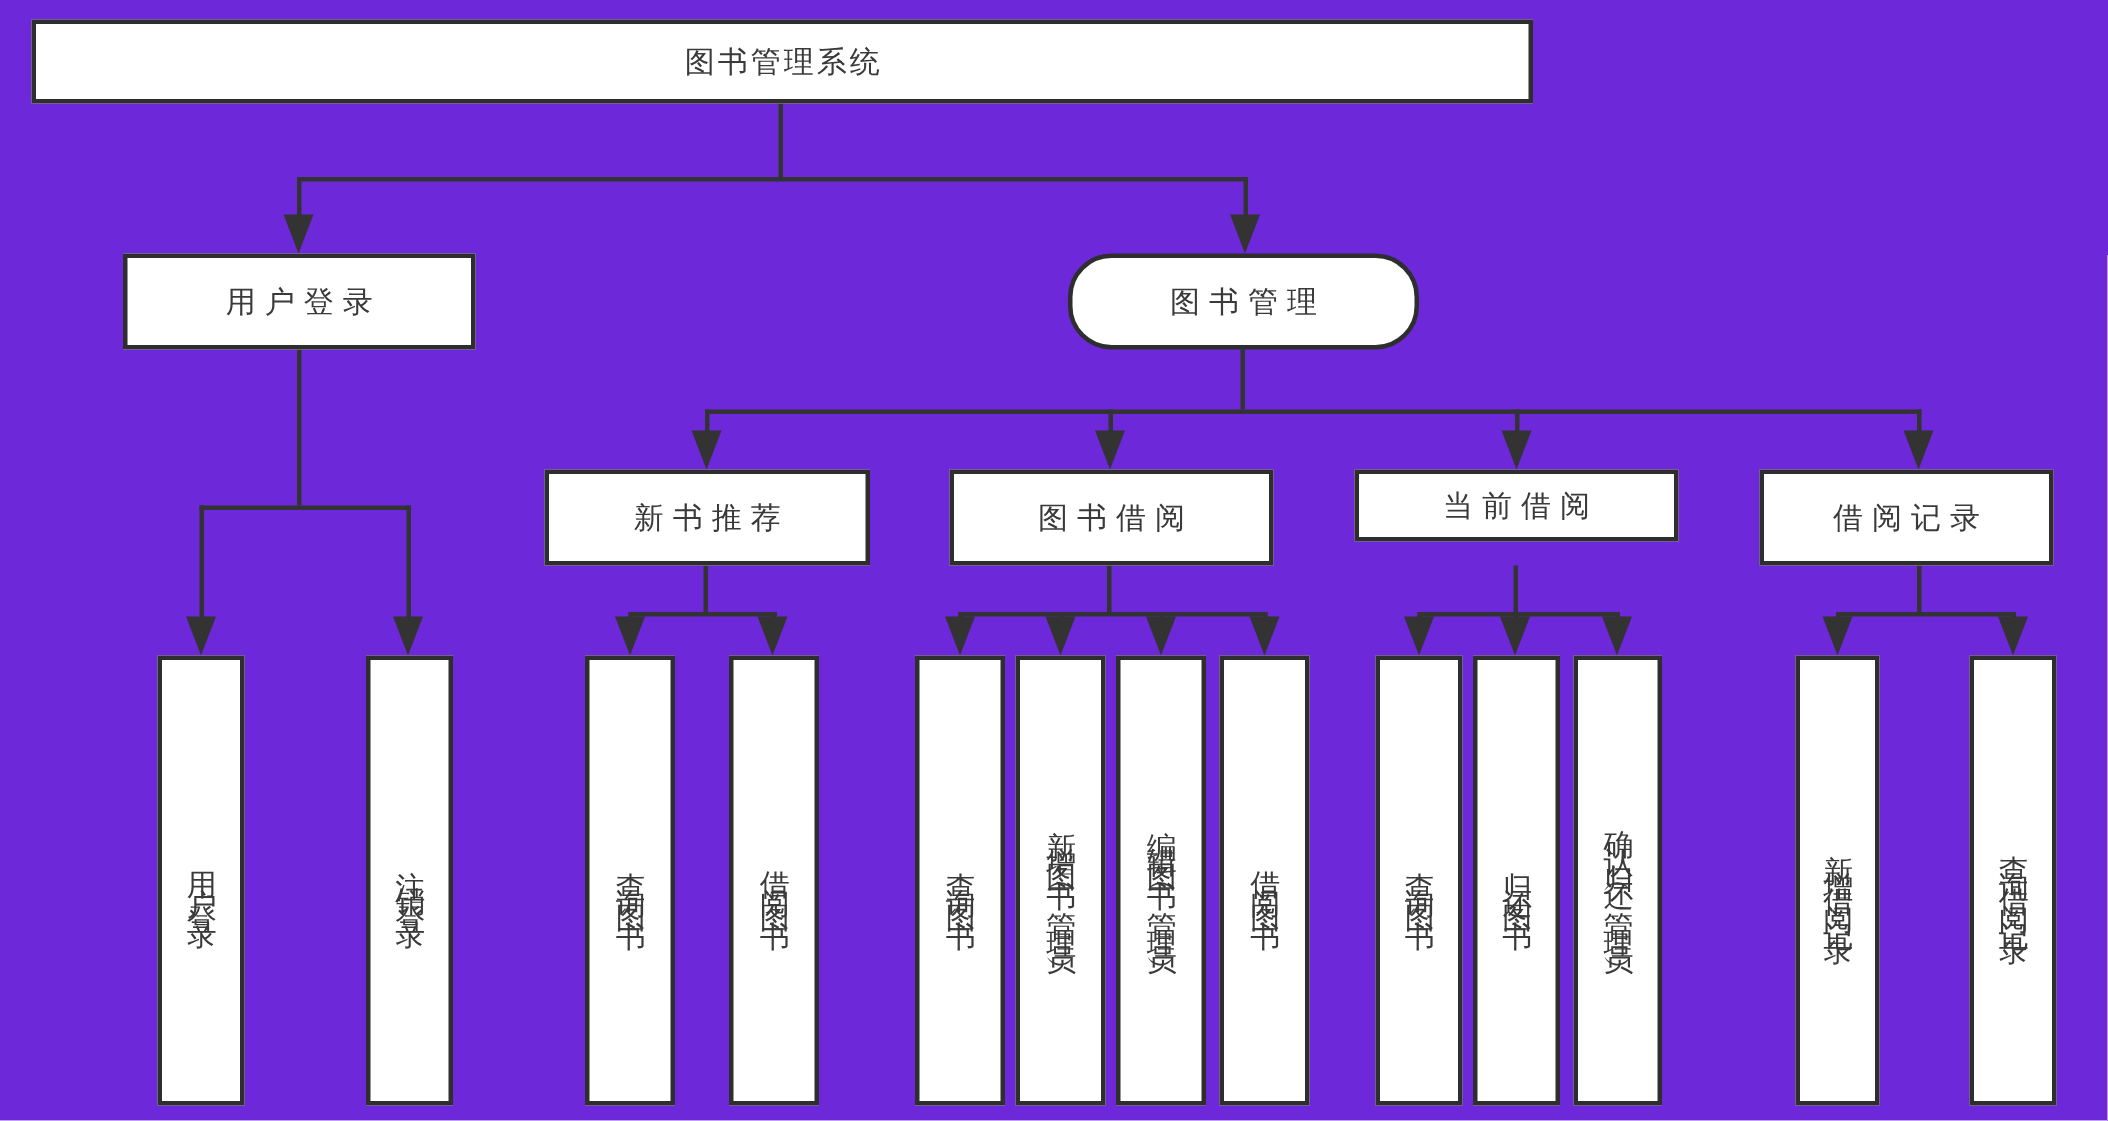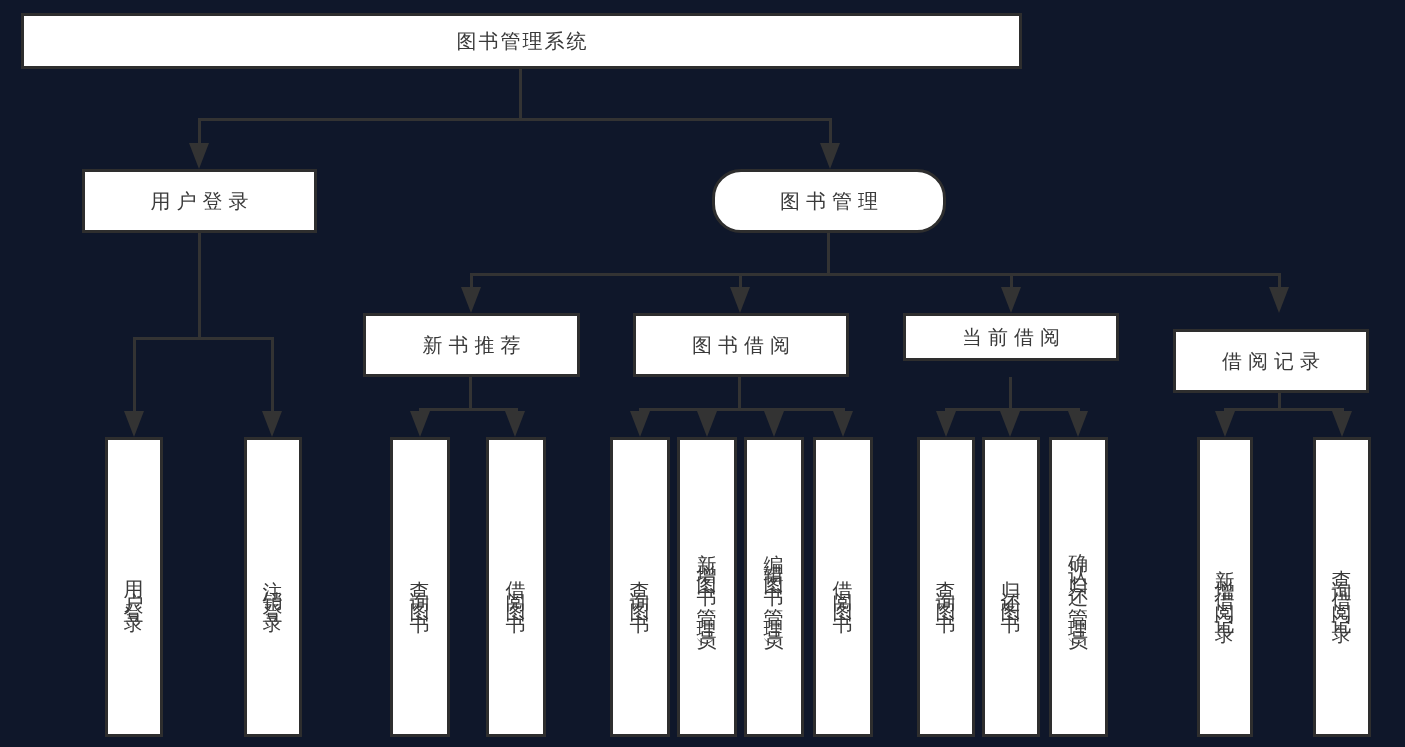--- a/index.html
+++ b/index.html
@@ -1,17 +1,17 @@
 <!DOCTYPE html>
 <html><head>
 <meta charset="utf-8">
 <style>
   html,body{margin:0;padding:0;background:#ffffff;}
   #stage{
-    position:relative;width:1405px;height:747px;background:#0f172a;overflow:hidden;
+    position:relative;width:1405px;height:747px;background:#6d28d9;overflow:hidden;
     font-family:"Liberation Sans","DejaVu Sans",sans-serif;color:#333333;
   }
   .box{
     position:absolute;background:#ffffff;border:3px solid #2e2e2e;box-sizing:border-box;
     display:flex;align-items:center;justify-content:center;z-index:2;
   }
   .h-label{font-size:20px;letter-spacing:6px;text-indent:6px;white-space:nowrap;color:#3a3a3a;}
   .root-label{font-size:20px;letter-spacing:2px;text-indent:2px;}
   .v-label{
     writing-mode:vertical-rl;text-orientation:mixed;
@@ -51,21 +51,21 @@
   </div>
 
   <div class="box" style="left:633px;top:313px;width:216px;height:64px;">
     <span class="h-label">图书借阅</span>
   </div>
 
   <div class="box" style="left:903px;top:313px;width:216px;height:48px;">
     <span class="h-label">当前借阅</span>
   </div>
 
-  <div class="box" style="left:1173px;top:313px;width:196px;height:64px;margin-top:16px;">
+  <div class="box" style="left:1173px;top:313px;width:196px;height:64px;">
     <span class="h-label">借阅记录</span>
   </div>
 
   <div class="box" style="left:105px;top:437px;width:58px;height:300px;">
     <span class="v-label">用户登录</span>
   </div>
   <div class="box" style="left:244px;top:437px;width:58px;height:300px;">
     <span class="v-label">注销登录</span>
   </div>
 

